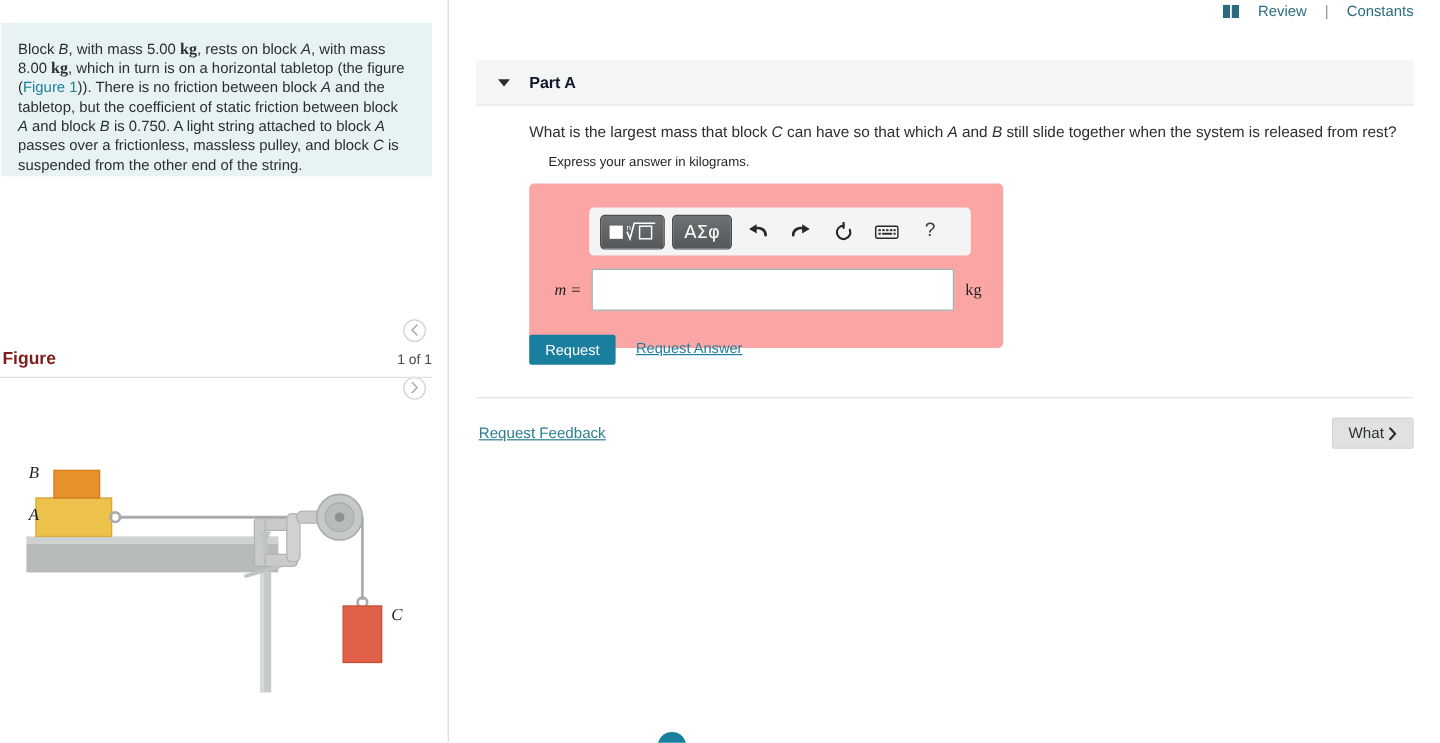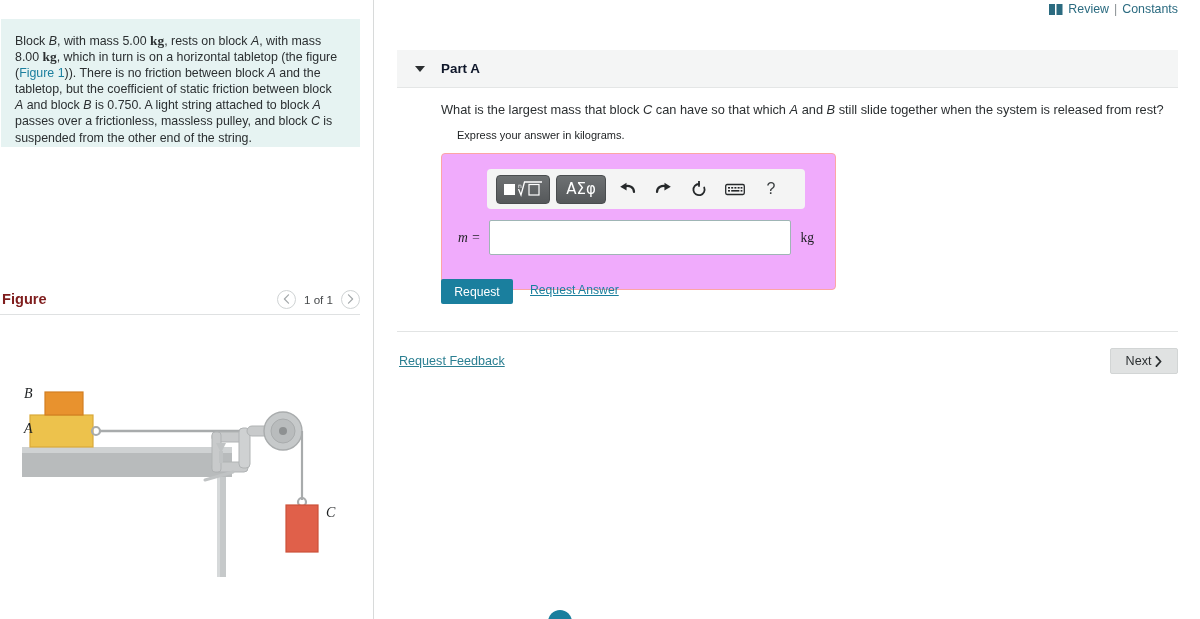--- a/index.html
+++ b/index.html
@@ -31,40 +31,40 @@
   #problem-statement i { font-style: italic; }
   .unit-bold { font-family: "Liberation Serif", serif; font-weight: bold; font-size: 13.4px; }
   .figlink { color: #1b7f9e; text-decoration: none; }
 
   #figure-header {
     position: absolute; left: 0; top: 283px;
     width: 360px; height: 32px;
     display: flex; align-items: center; justify-content: space-between;
   }
   #figure-title { font-size: 14.6px; font-weight: bold; color: #7f1d1d; padding-left: 2px; }
-  #figure-nav { display: flex; align-items: center; gap: 8px; }
+  #figure-nav { display: flex; align-items: center; gap: 8px; flex-direction: column; }
   .navcircle {
     width: 19px; height: 19px; border-radius: 50%;
     border: 1px solid #cfd3d4; background: #fff;
     display: flex; align-items: center; justify-content: center;
     color: #9aa0a2; font-size: 10px; line-height: 1;
   }
   #figure-count { font-size: 11.6px; color: #46494b; }
   #figure-rule {
     position: absolute; left: 0; top: 314px; width: 360px;
     height: 1px; background: #dfe1e2;
   }
   #figure-canvas { position: absolute; left: 0; top: 322px; width: 365px; height: 260px; }
 
   
   #right-panel { position: absolute; left: 375px; top: 0; width: 825px; height: 619px; }
 
   #review-bar {
     position: absolute; right: 22px; top: 2px;
-    display: flex; align-items: center; gap: 5px;
+    display: flex; align-items: center; gap: 15px;
     font-size: 12.4px; color: #2b6b80;
   }
   #book-icon { display: inline-flex; align-items: center; }
   .revlink { color: #2b6b80; text-decoration: none; }
   .revsep { color: #8a9093; }
 
   #part-header {
     position: absolute; left: 22px; top: 50px;
     width: 781px; height: 38px;
     background: #f4f5f5;
@@ -85,22 +85,22 @@
   }
   #question-text i { font-style: italic; }
   #express-text {
     position: absolute; left: 66px; top: 129px;
     font-size: 11px; font-weight: normal; color: #1c1f21; padding-left: 16px;
   }
 
   #answer-box {
     position: absolute; left: 66px; top: 153px;
     width: 395px; height: 137px;
-    background: #f0abfc;
-    border: 1px solid #fca5a5;
+    background: #fca5a5;
+    border: 5px solid #fca5a5;
     border-radius: 4px;
   }
   #math-toolbar {
     position: absolute; left: 45px; top: 15px;
     width: 318px; height: 40px;
     background: #f4f4f4;
     border-radius: 4px;
     display: flex; align-items: center; gap: 6px;
     padding: 0 9px;
   }
@@ -324,21 +324,21 @@
     </div>
 
     <button id="submit-button">Request</button>
     <a href="#" id="request-answer">Request Answer</a>
 
     <div id="bottom-rule"></div>
 
     <a href="#" id="provide-feedback">Request Feedback</a>
 
     <div id="next-button">
-      <span>Next</span>
+      <span>What</span>
       <svg width="7" height="11" viewBox="0 0 7 11">
         <path d="M1.4 0.9 L5.6 5.5 L1.4 10.1" fill="none" stroke="#2b2f31" stroke-width="1.8" stroke-linecap="round" stroke-linejoin="round"></path>
       </svg>
     </div>
 
     <div id="loader-dot"></div>
   </div>
 </div>
 
 </body></html>

